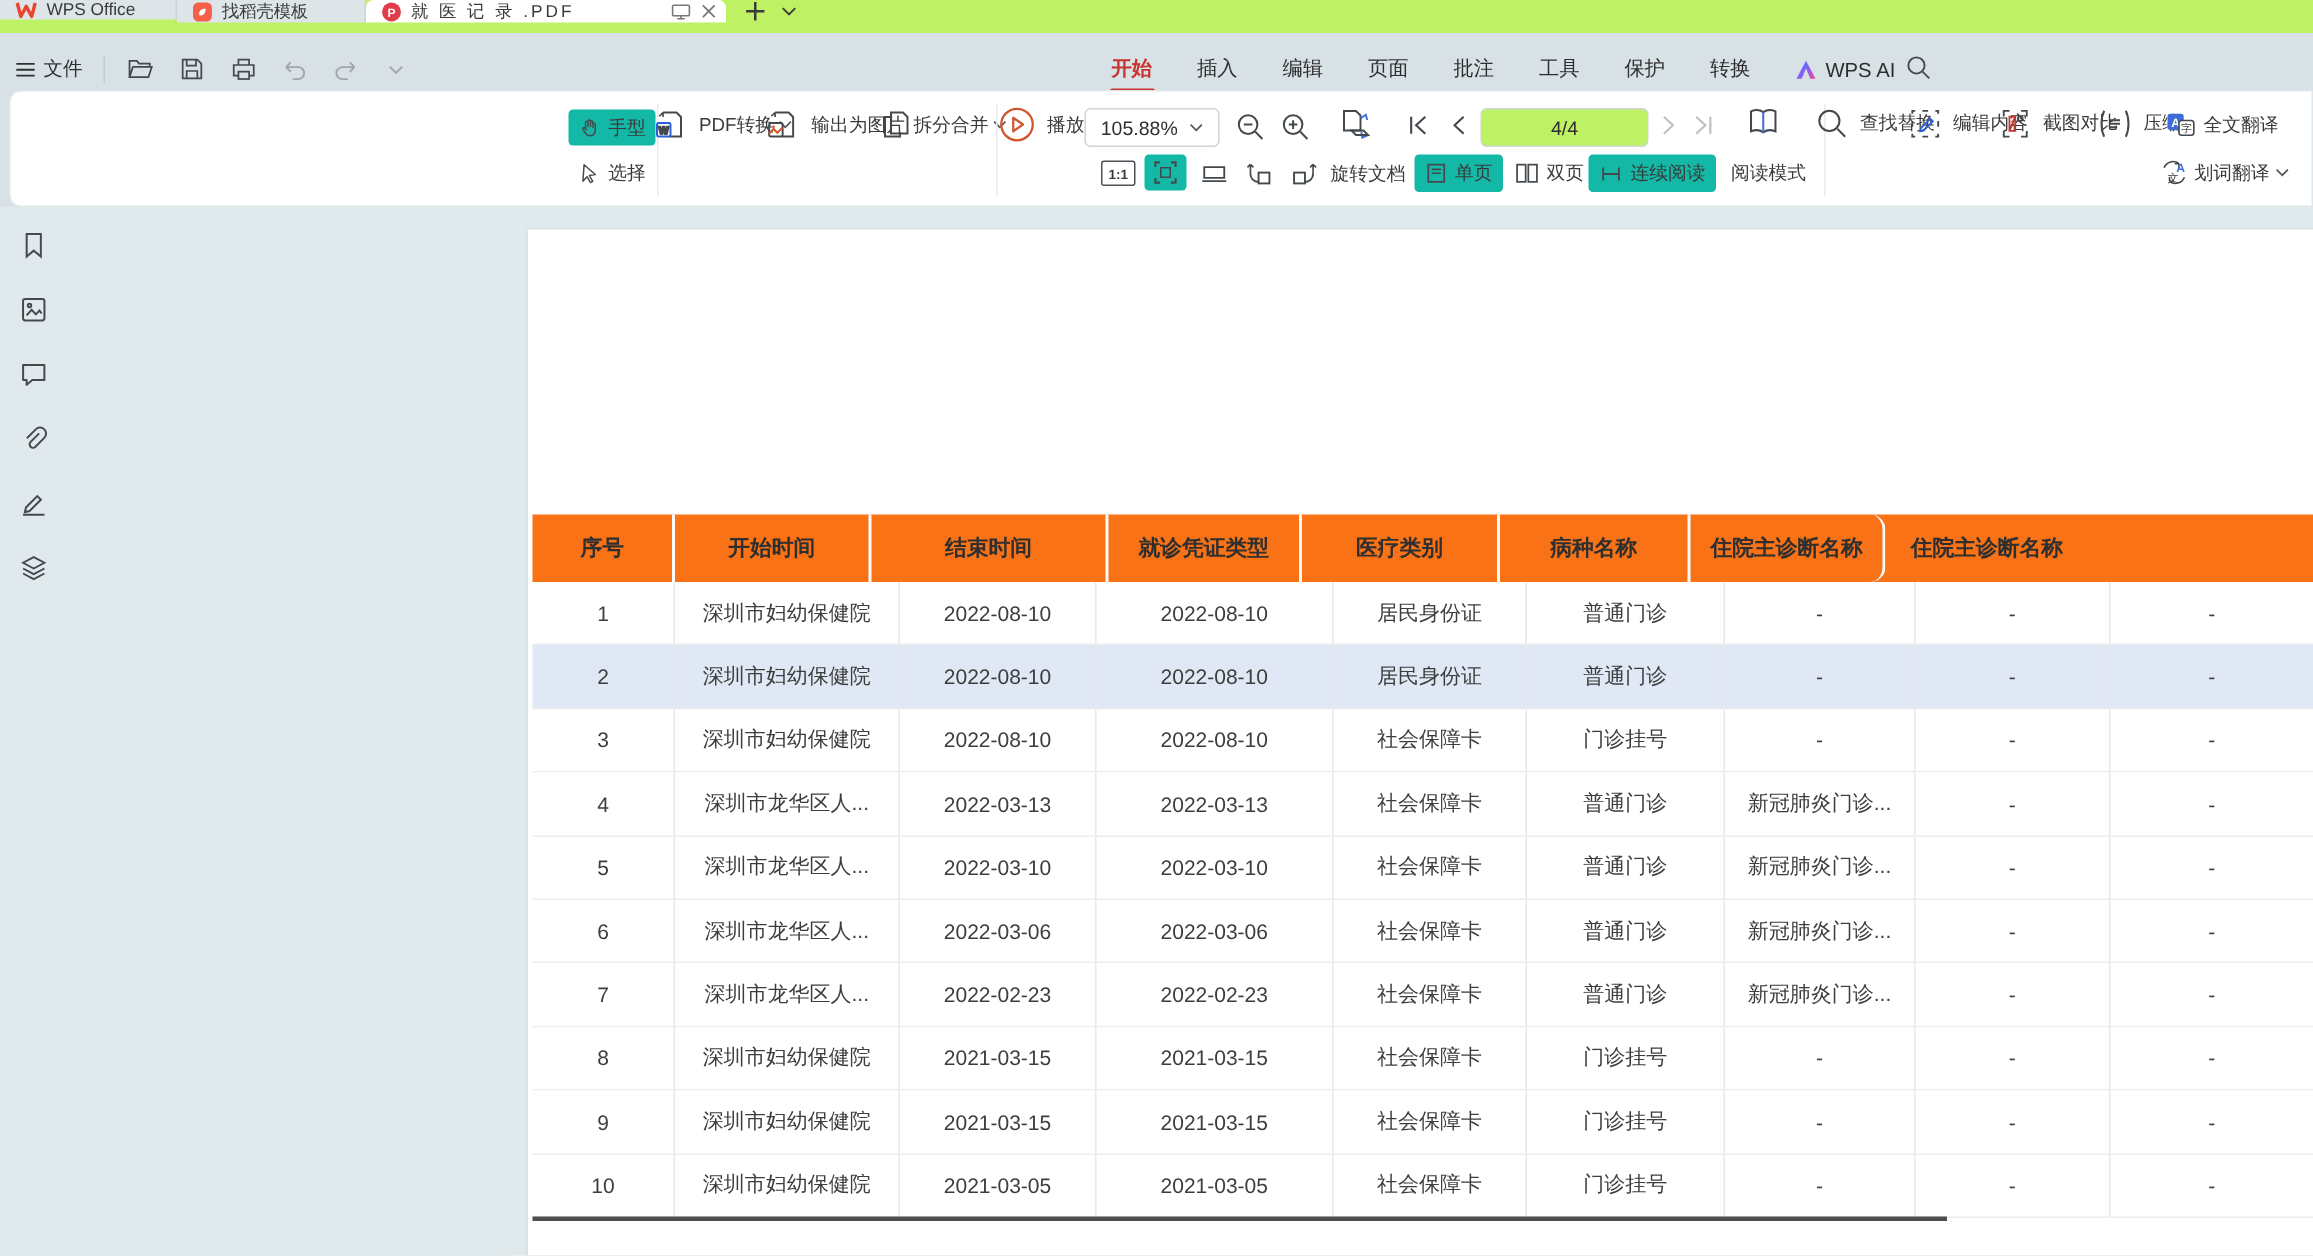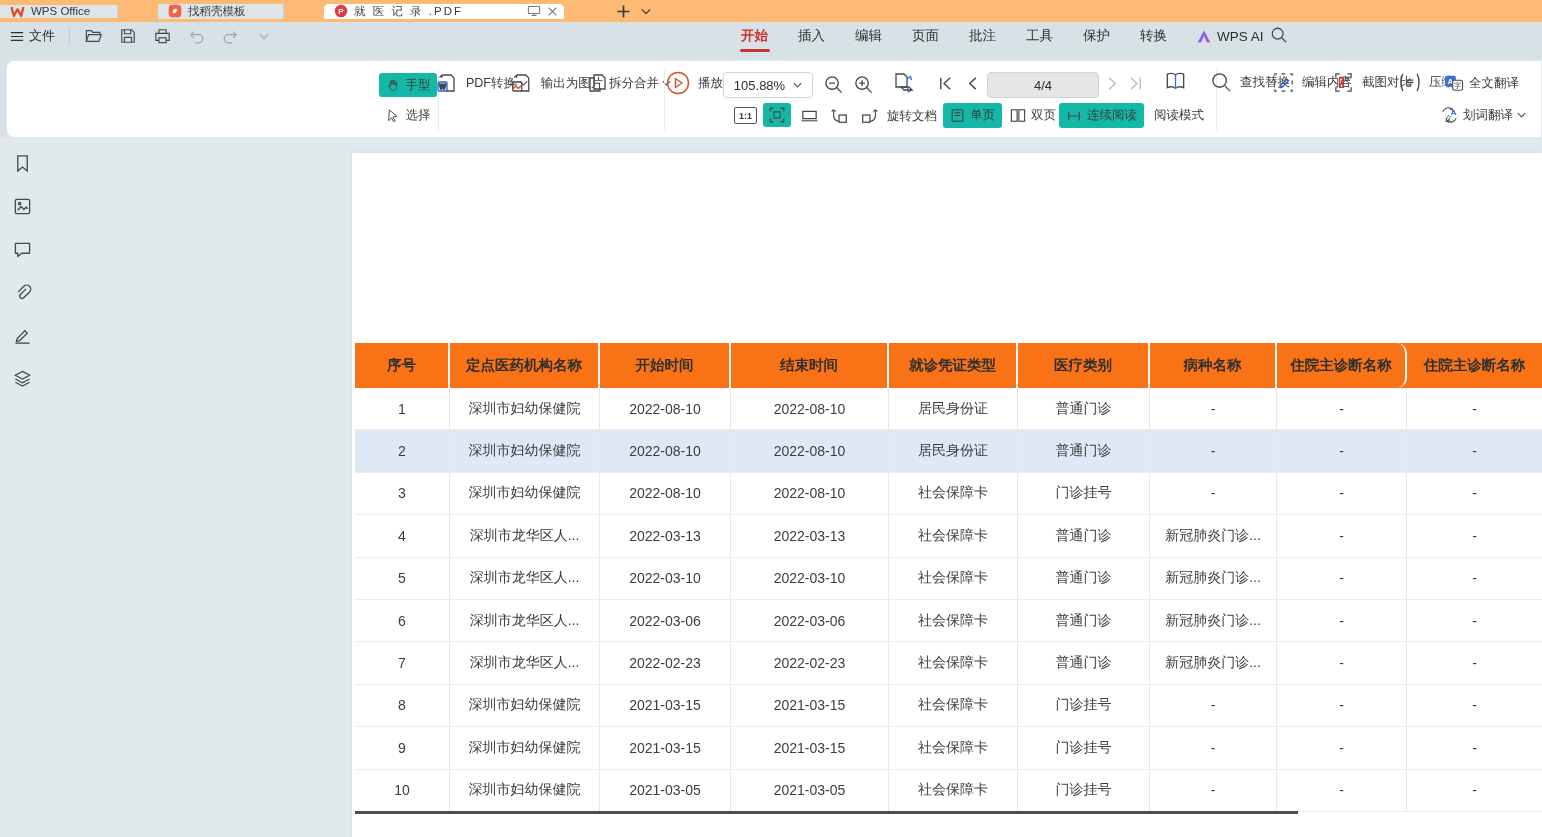--- a/index.html
+++ b/index.html
@@ -2,30 +2,30 @@
 <html><head>
 <meta charset="utf-8">
 <style>
   * { margin:0; padding:0; box-sizing:border-box; }
   html,body { width:1542px; height:837px; overflow:hidden; }
   body { font-family:"Liberation Sans","DejaVu Sans",sans-serif; background:#d8e1e5; color:#333; }
   svg { display:block; }
   .app { position:relative; width:1542px; height:837px; }
 
   
-  .tabbar { position:absolute; left:0; top:0; width:100%; height:22px; background:#fdba74; display:flex; align-items:center;gap:40px; }
+  .tabbar { position:absolute; left:0; top:0; width:100%; height:22px; background:#bef264; display:flex; align-items:flex-start; }
   .tab { display:flex; align-items:center; gap:6px; padding:0 10px; font-size:11.5px; color:#3a3a3a; }
   .tab-home { width:118px; background:#dde5e9; border-right:1px solid #c9d4d9; }
   .tab-docer { width:126px; background:#dde5e9; border-right:1px solid #c9d4d9; }
   .tab-doc { width:240px; background:#ffffff; border-radius:5px 5px 0 0; padding-right:6px; }
   .tab-doc .tab-title { flex:1; letter-spacing:2px; }
   .tab-extra { display:flex; align-items:center; gap:10px; padding-left:12px; }
 
   
-  .menubar { position:absolute; left:0; top:18px; width:100%; height:36px; }
+  .menubar { position:absolute; left:0; top:28px; width:100%; height:36px; }
   .mb-left { position:absolute; left:10px; top:0; height:36px; display:flex; align-items:center; gap:14px; }
   .file-btn { display:flex; align-items:center; gap:5px; font-size:13px; color:#303030; }
   .mb-divider { width:1px; height:18px; background:#c2ccd1; }
   .mb-icon { width:20px; height:20px; display:flex; align-items:center; justify-content:center; }
   .mb-icon.disabled svg { opacity:.38; }
   .menu-items { position:absolute; left:726px; top:0; height:36px; display:flex; align-items:flex-end; }
   .menu-item { position:relative; width:57px; text-align:center; font-size:13.5px; color:#2e2e2e; height:36px; line-height:36px; cursor:default; }
   .menu-item.active { color:#c7342f; font-weight:bold; }
   .menu-item.active::after { content:""; position:absolute; left:50%; transform:translateX(-50%); bottom:2px; width:30px; height:3px; background:#c7342f; border-radius:2px; }
   .wps-ai { position:absolute; left:1196px; top:0; height:36px; display:flex; align-items:center; gap:5px; font-size:13.5px; color:#2e2e2e; }
@@ -36,21 +36,21 @@
   .tb-divider { position:absolute; top:8px; width:1px; height:62px; background:#e8ebec; }
   .pill { background:#14b8a6; border-radius:3px; }
   .tb-stack { position:absolute; transform:translateX(-50%); display:flex; flex-direction:row; align-items:center; }
   .tb-label { font-size:12.5px; color:#3a3a3a; white-space:nowrap; }
   .tb-row { display:flex; align-items:center; gap:3px; }
   .side-btn { position:absolute; left:372px; width:58px; height:24px; display:flex; align-items:center; justify-content:center; gap:5px; font-size:12.5px; color:#3a3a3a; }
   .zoom-box { position:absolute; left:716px; top:11px; width:90px; height:26px; border:1px solid #cfd5d8; border-radius:4px; display:flex; align-items:center; justify-content:center; gap:8px; font-size:13px; color:#2f2f2f; background:#fff; }
   .icon-btn { position:absolute; display:flex; align-items:center; justify-content:center; }
   .one2one { position:absolute; left:727px; top:46px; width:23px; height:17px; border:1.4px solid #4d5358; border-radius:2px; font-size:9px; font-weight:bold; color:#3a3a3a; display:flex; align-items:center; justify-content:center; }
   .fitpill { position:absolute; width:28px; height:24px; top:42px; display:flex; align-items:center; justify-content:center; }
-  .page-box { position:absolute; left:980px; top:11px; width:112px; height:26px; border:1px solid #cfd5d8; border-radius:4px; display:flex; align-items:center; justify-content:center; font-size:13px; color:#2f2f2f; background:#e5e5e5; }
+  .page-box { position:absolute; left:980px; top:11px; width:112px; height:26px; border:1px solid #cfd5d8; border-radius:4px; display:flex; align-items:center; justify-content:center; font-size:13px; color:#2f2f2f; background:#bef264; }
   .mode-btn { position:absolute; top:42px; height:25px; display:flex; align-items:center; gap:5px; font-size:12.5px; color:#3a3a3a; padding:0 7px; }
   .gray svg { opacity:.35; }
 
   
   .canvas { position:absolute; left:0; top:138px; width:1542px; height:699px; background:#e0eaed; }
   .side-icons { position:absolute; left:0; top:14px; width:44px; display:flex; flex-direction:column; align-items:center; gap:21px; }
   .side-ic { width:22px; height:22px; display:flex; align-items:center; justify-content:center; }
   .page { position:absolute; left:352px; top:15px; width:1190px; height:684px; background:#ffffff; box-shadow:0 0 4px rgba(0,0,0,.08); }
 
   .doc-table { position:absolute; left:3px; top:190px; width:1187px; }
@@ -496,21 +496,20 @@
             <path d="M2.5 10.5l7.5 4 7.5-4"></path>
             <path d="M2.5 14l7.5 4 7.5-4"></path>
           </svg>
       </div>
     </div>
 
     <div class="page">
       <div class="doc-table">
         <div class="thead">
             <div class="th" style="width: 95px;">序号</div>
-            <div class="th" style="width: 150px;">定点医药机构名称</div>
             <div class="th" style="width: 131px;">开始时间</div>
             <div class="th" style="width: 158px;">结束时间</div>
             <div class="th" style="width: 129px;">就诊凭证类型</div>
             <div class="th" style="width: 132px;">医疗类别</div>
             <div class="th" style="width: 127px;">病种名称</div>
             <div class="th" style="width: 130px; border-radius: 10px;">住院主诊断名称</div>
             <div class="th" style="width: 135px;">住院主诊断名称</div>
           </div>
         <div>
             <div class="tr">

